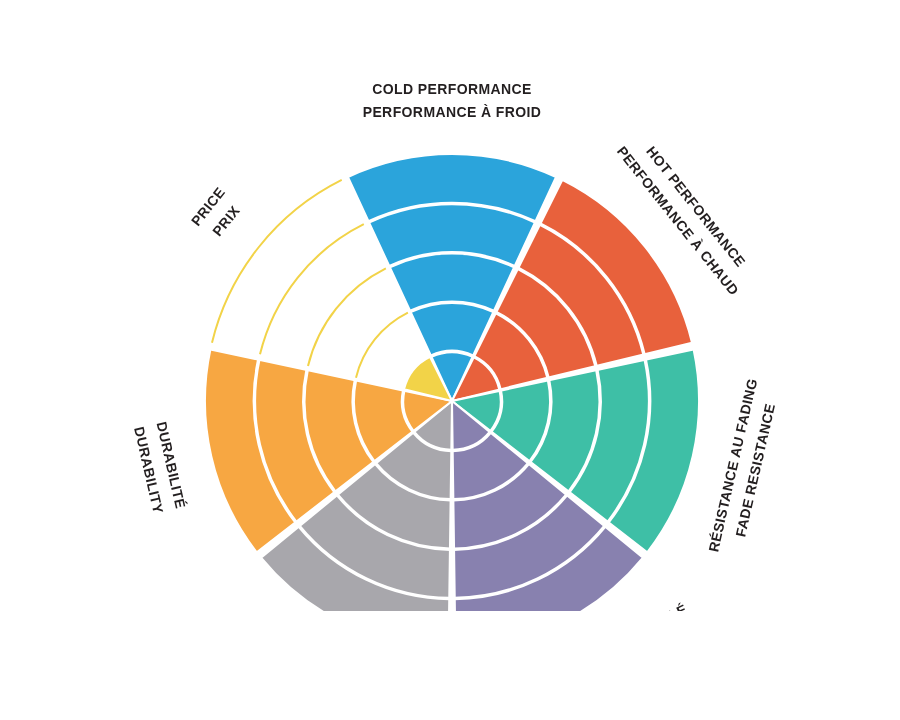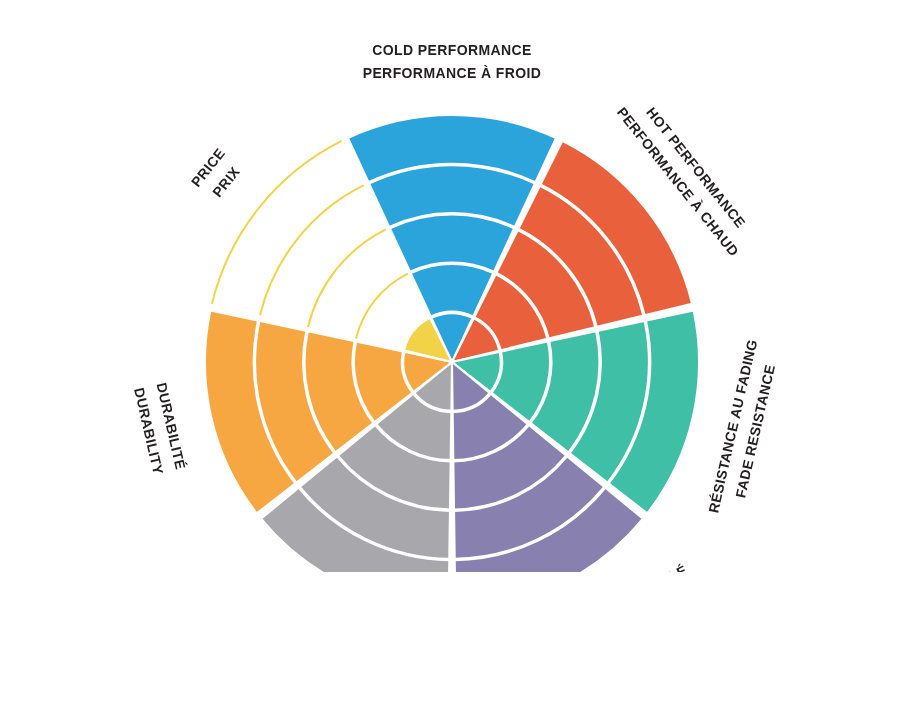--- a/index.html
+++ b/index.html
@@ -1,17 +1,17 @@
 <!DOCTYPE html>
 <html><head>
 <meta charset="utf-8">
 <style>
   html,body{margin:0;padding:0;background:#ffffff;}
   .canvas{position:relative;width:900px;height:572px;background:#ffffff;overflow:hidden;
-          font-family:"Liberation Sans",sans-serif;}
+          font-family:"Liberation Sans",sans-serif;margin-top:39px;}
   .lbl{font-family:"Liberation Sans",sans-serif;font-weight:bold;font-size:14px;
        letter-spacing:0.4px;fill:#231F20;}
 </style>
 </head>
 <body>
 
 <div class="canvas">
   <svg id="wheel" width="900" height="720" viewBox="0 0 900 720" xmlns="http://www.w3.org/2000/svg">
       <path d="M 452 362 L 347.95 137.99 A 247 247 0 0 1 556.05 137.99 Z" fill="#2BA4DB" stroke="#ffffff" stroke-width="2"></path>
       <path d="M 431.19 317.2 A 49.4 49.4 0 0 1 472.81 317.2" fill="none" stroke="#ffffff" stroke-width="3.5"></path>

